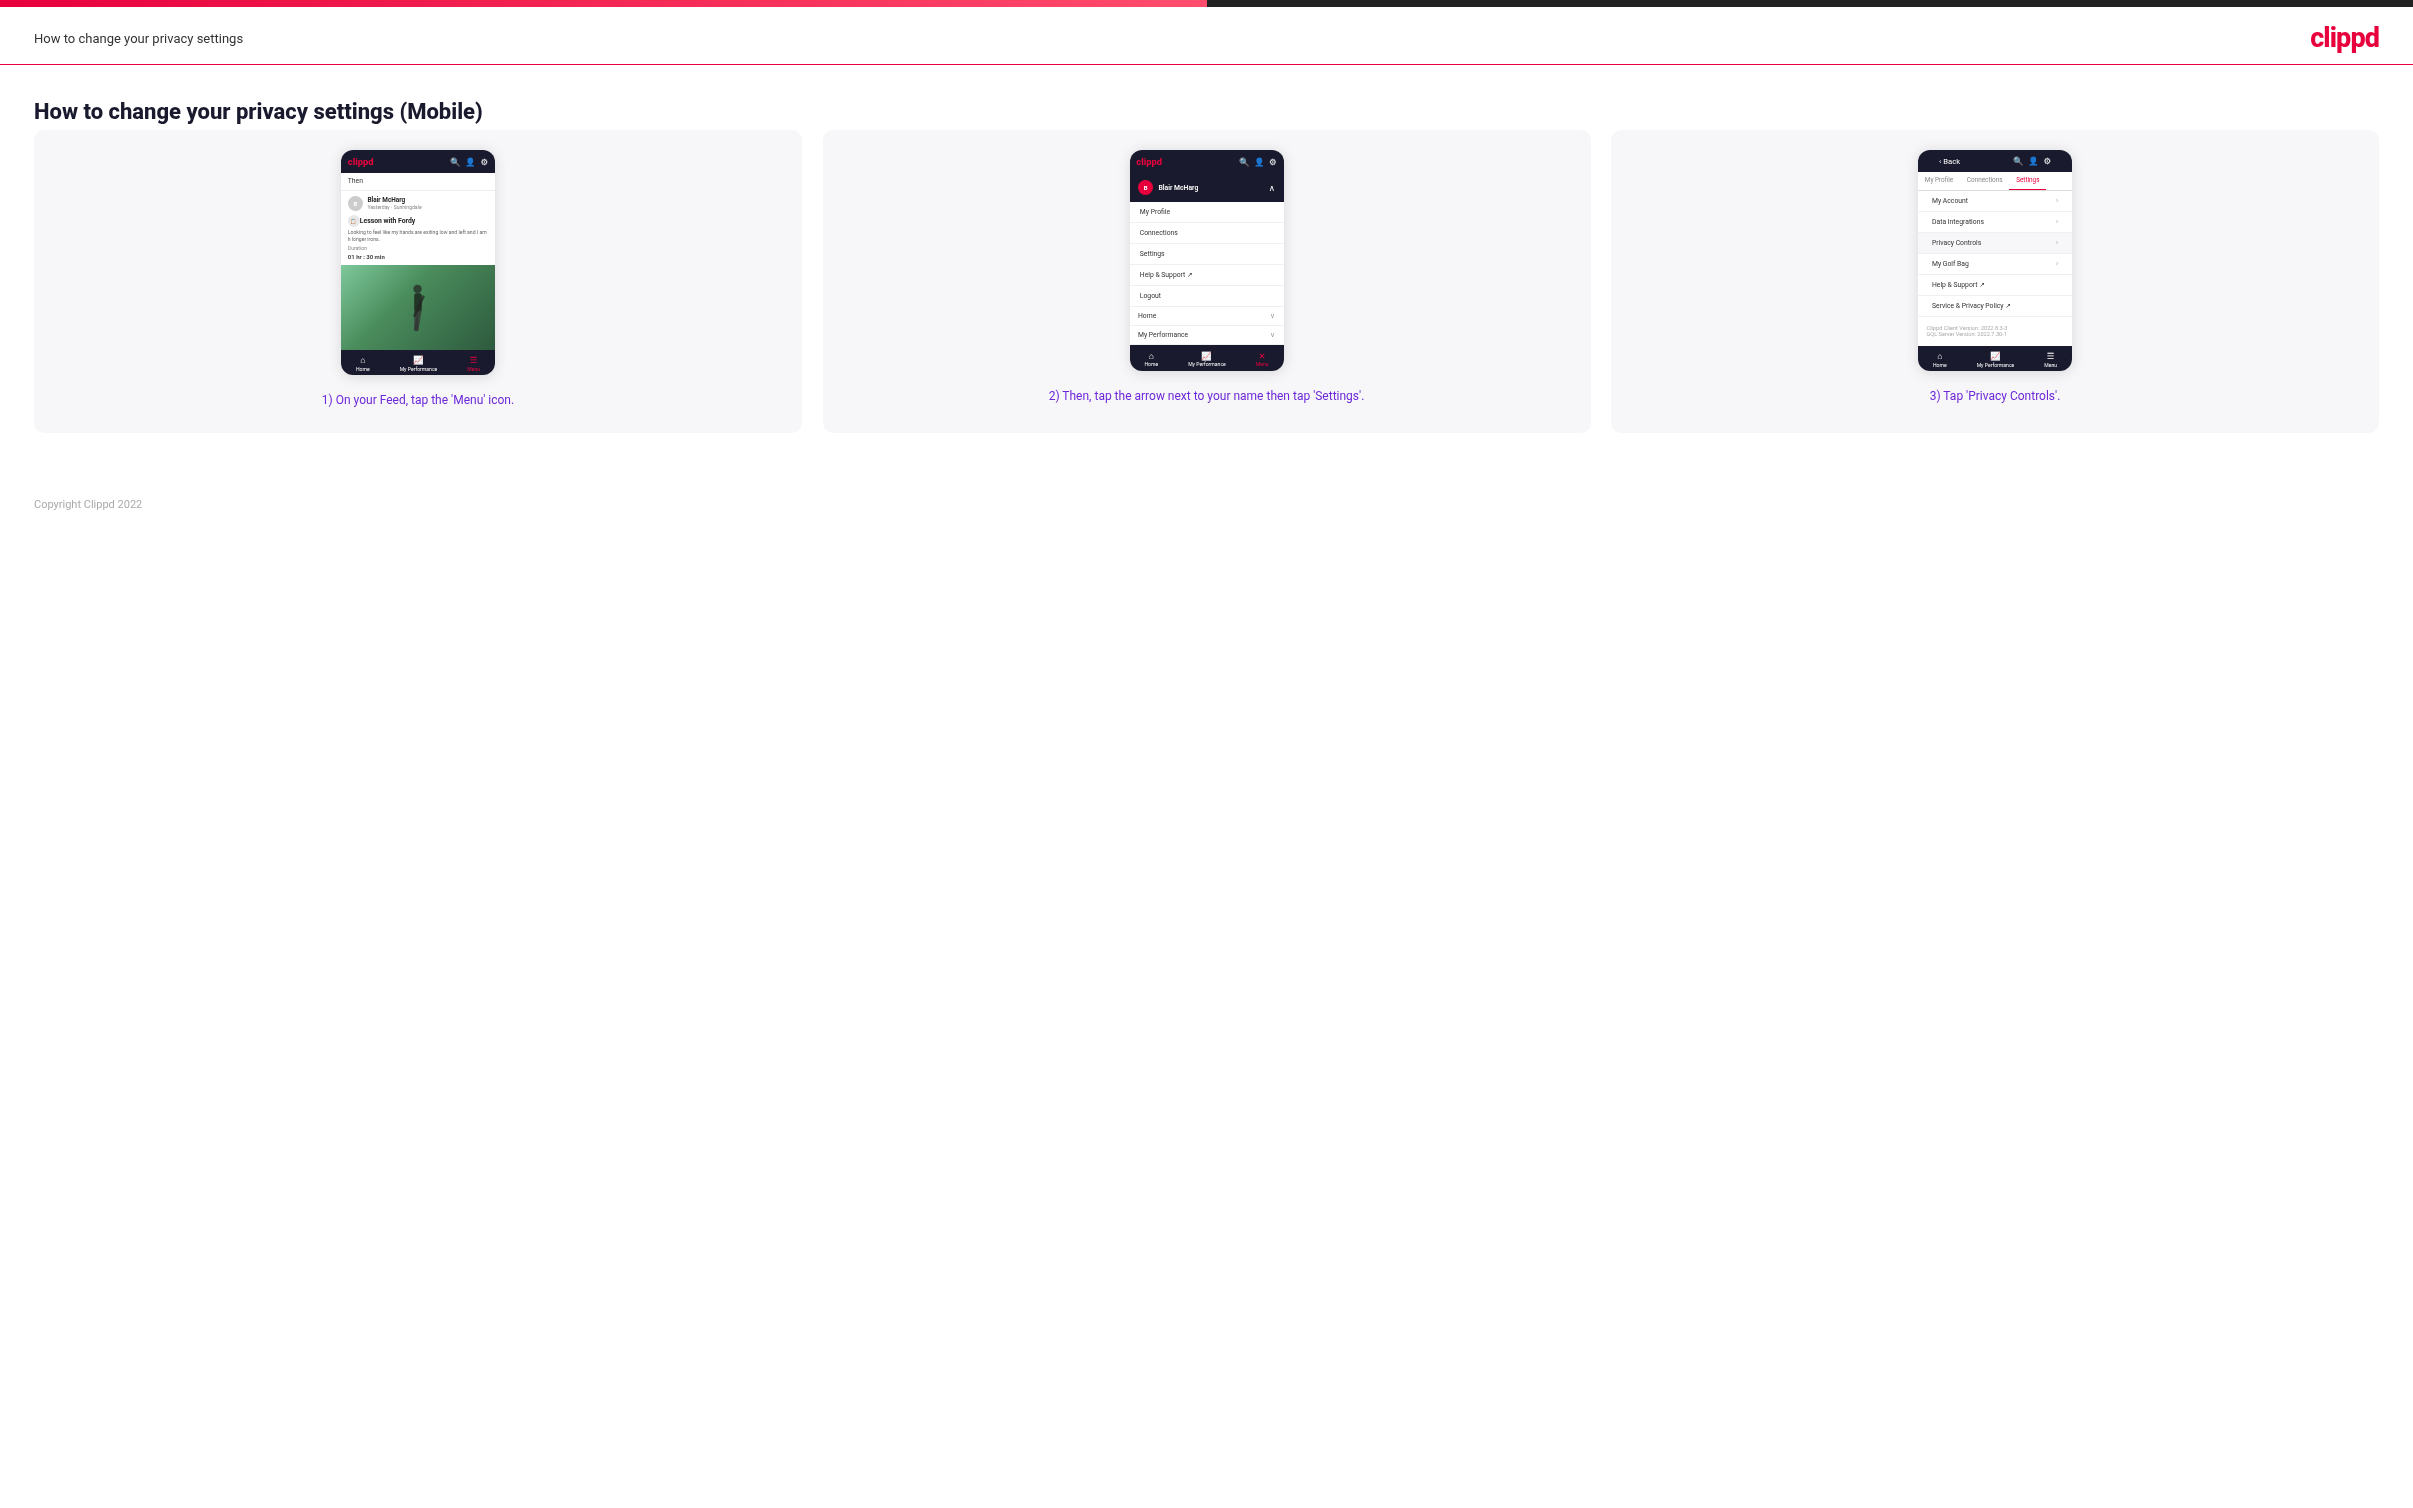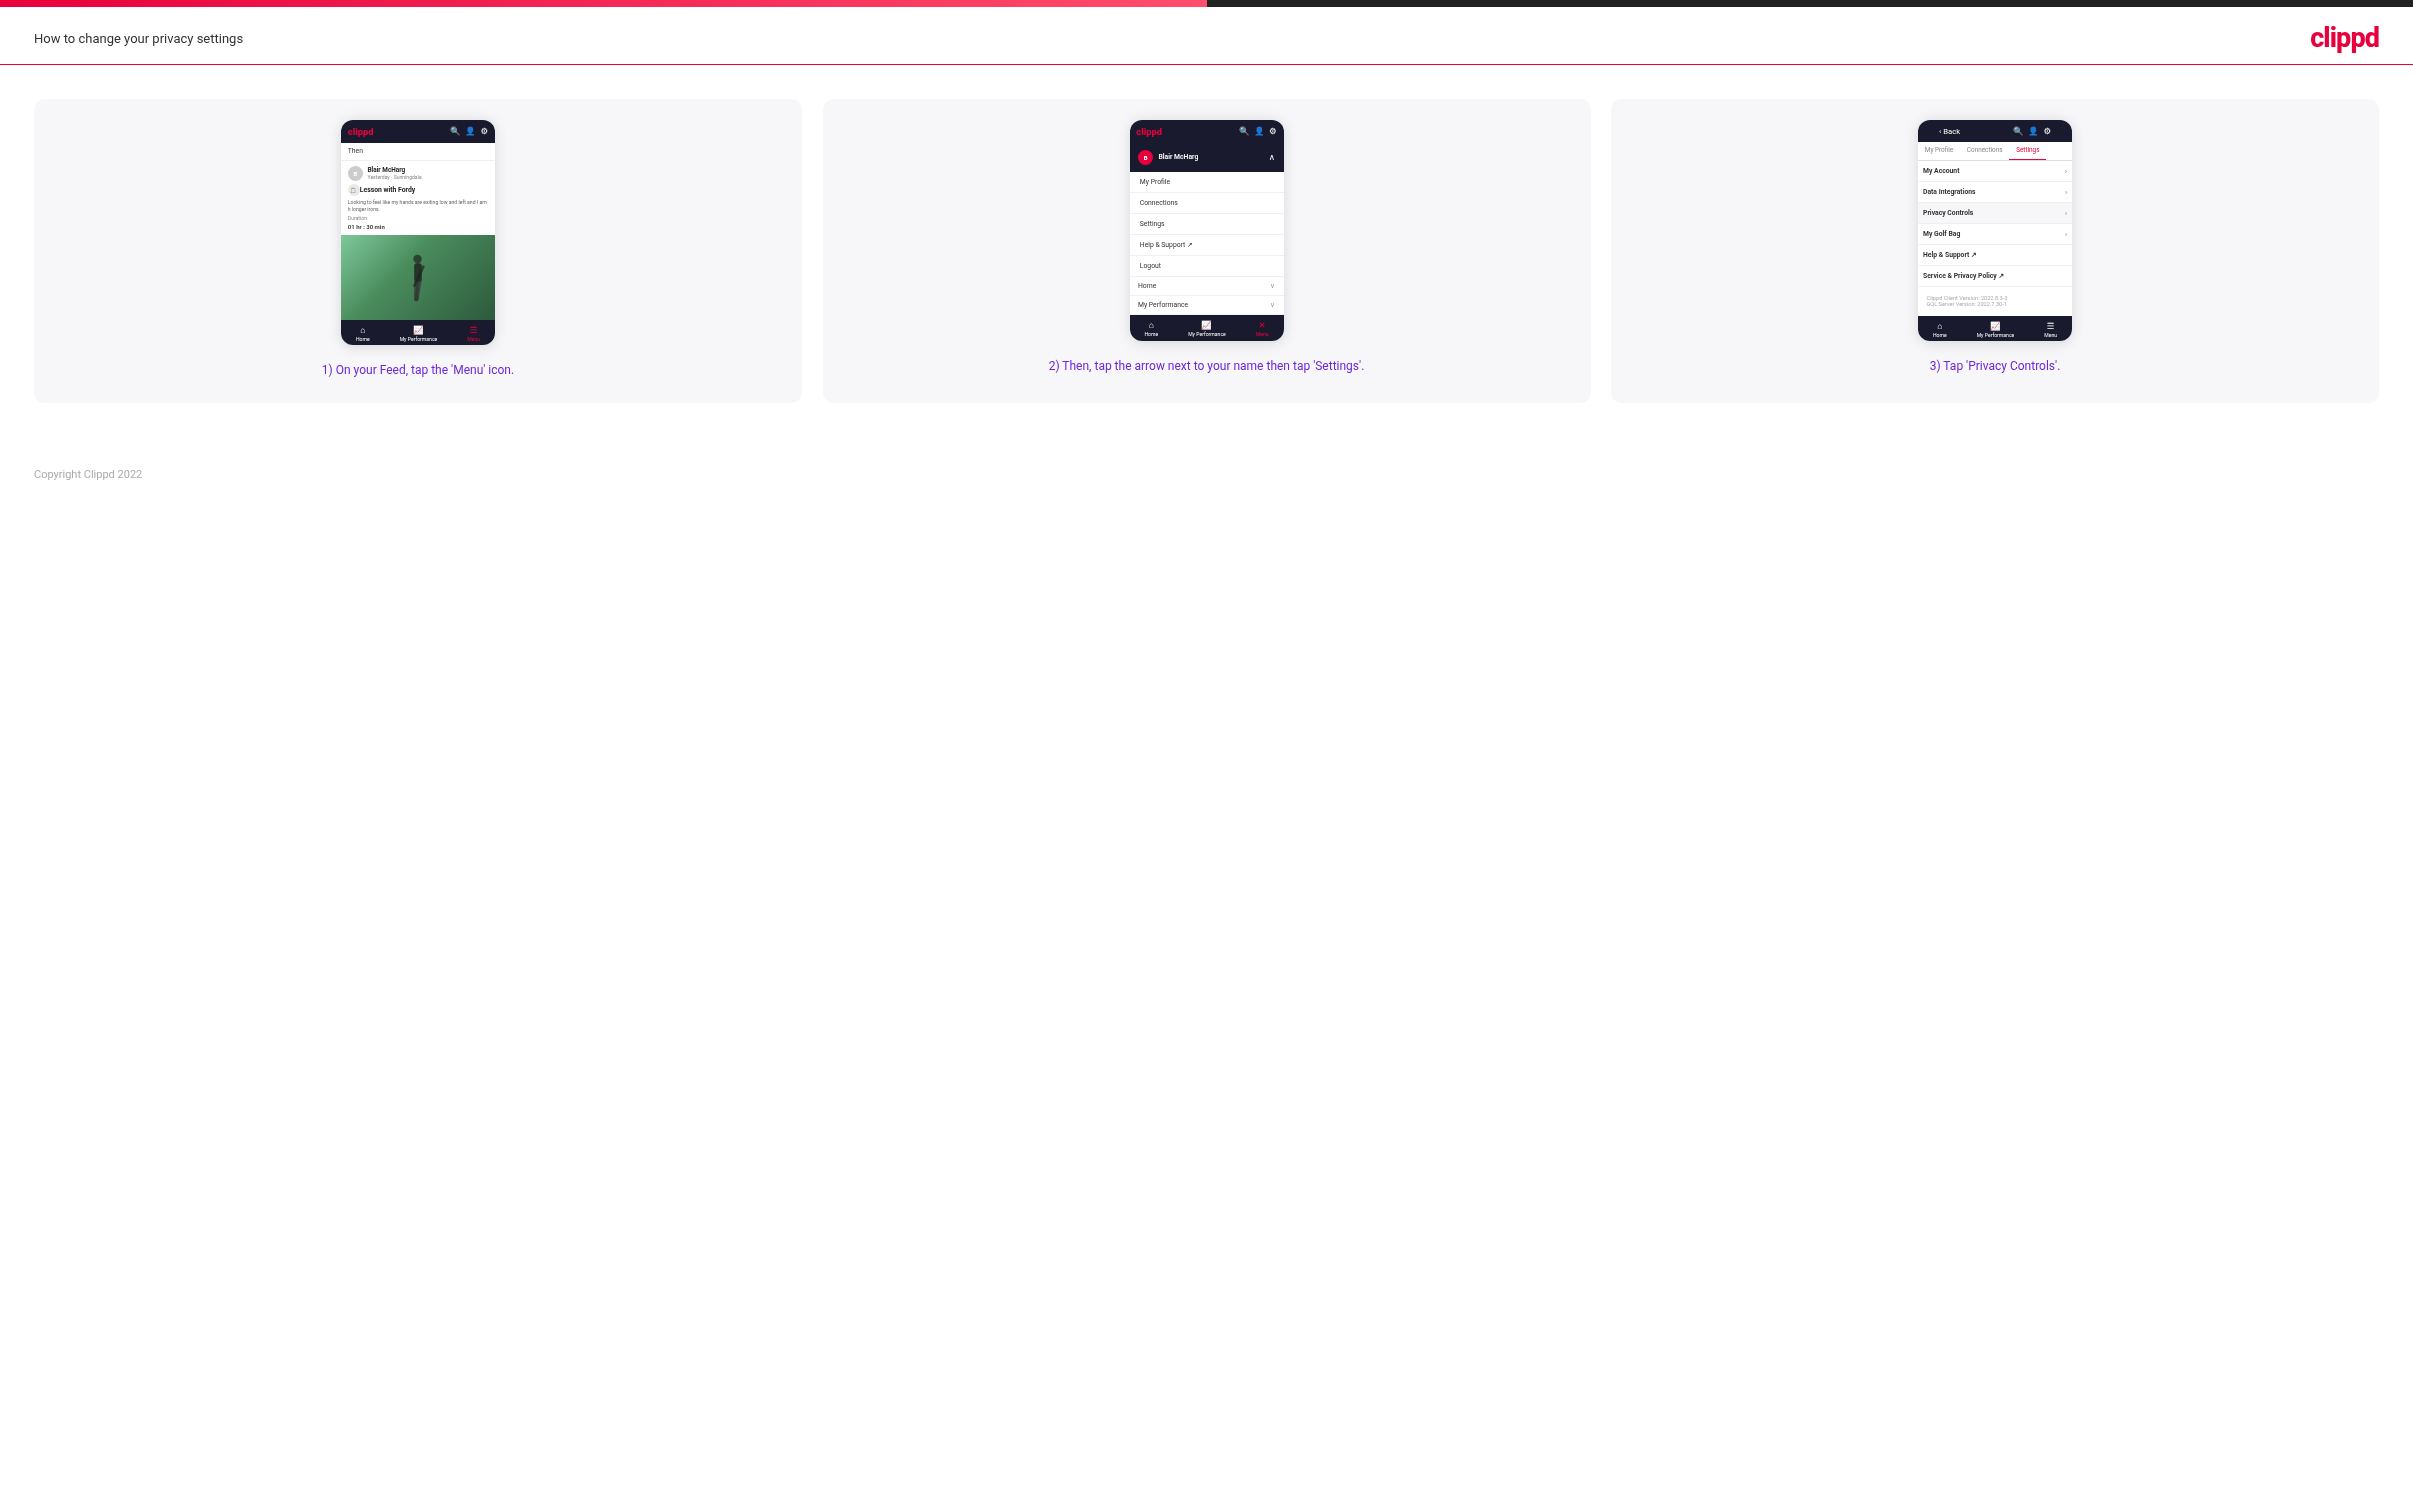--- a/index.html
+++ b/index.html
@@ -329,25 +329,24 @@
       color: #e8003d;
       border-bottom: 1.7px solid #e8003d;
     }
     .phone3-settings-list {
       background: #fff;
     }
     .phone3-setting-item {
       display: flex;
       align-items: center;
       justify-content: space-between;
-      padding: 6px 5px;
+      padding: 6px 14px;
       border-bottom: 0.9px solid #f0f0f0;
       font-size: 6.8px;
       color: #333;
-      font-weight: bold;
     }
     .phone3-setting-item.highlighted {
       background: #f7f7f9;
     }
     .phone3-chevron-r { color: #999; font-size: 6.8px; }
     .phone3-version {
       padding: 8.5px 8.5px;
       font-size: 5.6px;
       color: #aaa;
     }
@@ -385,20 +384,21 @@
 <body>
 
 <div class="top-bar"></div>
 
 <div class="header">
   <span class="header-title">How to change your privacy settings</span>
   <span class="logo">clippd</span>
 </div>
 
 <div class="main">
+  <h1 class="page-heading">How to change your privacy settings (Mobile)</h1>
 
   <div class="steps-grid">
 
     <div class="step-card">
       <div class="phone-mockup">
 
         <div class="phone1-header">
           <span class="phone1-logo">clippd</span>
           <div class="phone1-icons">
             <span>🔍</span>

